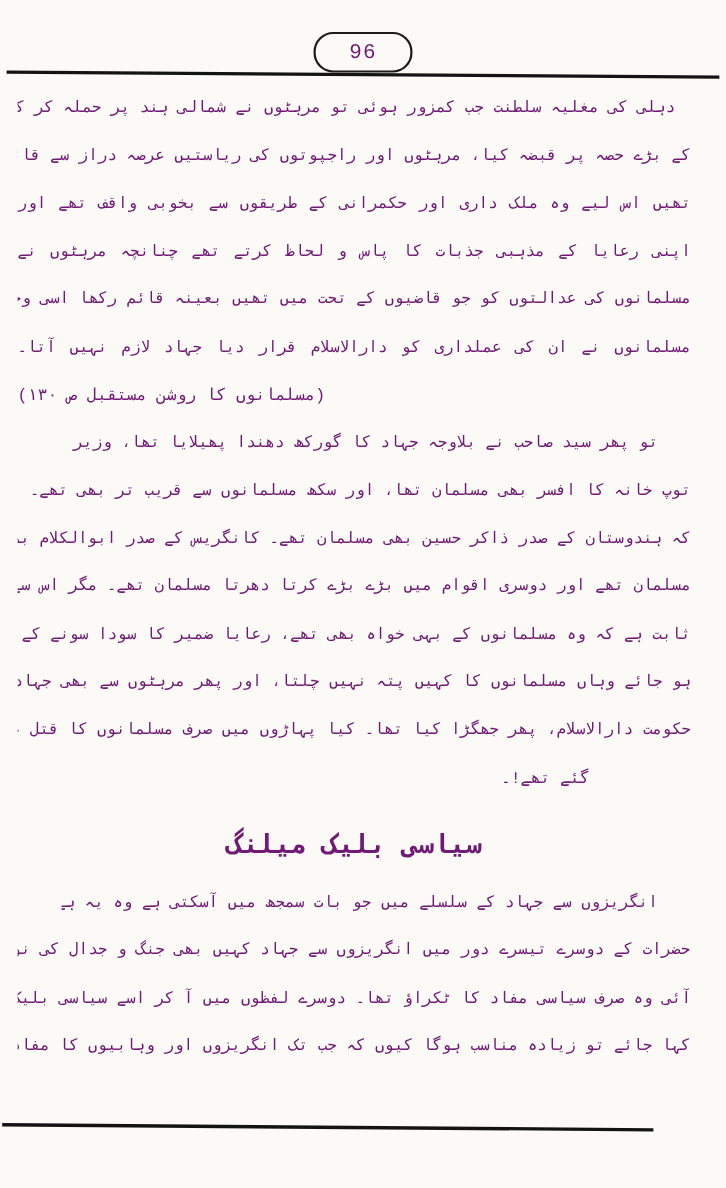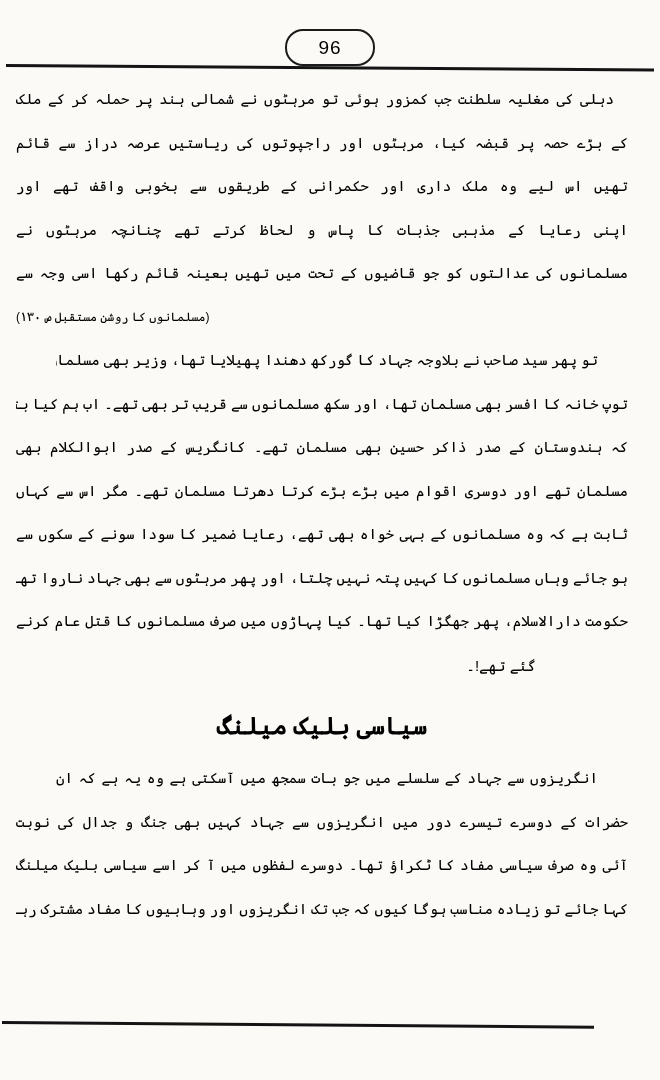--- a/index.html
+++ b/index.html
@@ -2,22 +2,22 @@
 <html lang="ur"><head>
 <meta charset="utf-8">
 <style>
   html, body { margin: 0; padding: 0; background: #e8e6e2; }
   .page {
     position: relative;
     width: 660px;
     height: 1080px;
     margin: 0 auto;
     background: #fbfaf6;
-    color: #000000;
-    font-family: Liberation Sans, sans-serif;
+    color: #701a75;
+    font-family: Liberation Mono, monospace;
     overflow: hidden;
   }
   .pagenum-pill {
     position: absolute;
     top: 29px;
     left: 50%;
     transform: translateX(-50%);
     width: 86px;
     height: 33px;
     border: 2px solid #1b1b1b;
@@ -64,21 +64,21 @@
     text-align-last: justify;
     white-space: nowrap;
     overflow: hidden;
   }
   .line.indent-sm { padding-right: 14px; }
   .line.indent    { padding-right: 30px; margin-left: 40px; }
   .line.citation {
     direction: rtl;
     text-align: left;
     text-align-last: left;
-    font-size: 12px;
+    font-size: 15px;
   }
   .line.tail {
     text-align: left;
     text-align-last: right;
     padding-right: 92px;
     font-size: 15px;
   }
   .section-heading {
     margin: 14px 0 6px 0;
     font-size: 24px;
@@ -101,20 +101,21 @@
   <div class="header-rule"></div>
 
   <div class="body-text">
 
     <div>
       <div class="line indent-sm" lang="ur" dir="rtl">دہلی کی مغلیہ سلطنت جب کمزور ہوئی تو مرہٹوں نے شمالی ہند پر حملہ کر کے ملک</div>
       <div class="line" lang="ur" dir="rtl">کے بڑے حصہ پر قبضہ کیا، مرہٹوں اور راجپوتوں کی ریاستیں عرصہ دراز سے قائم</div>
       <div class="line" lang="ur" dir="rtl">تھیں اس لیے وہ ملک داری اور حکمرانی کے طریقوں سے بخوبی واقف تھے اور</div>
       <div class="line" lang="ur" dir="rtl">اپنی رعایا کے مذہبی جذبات کا پاس و لحاظ کرتے تھے چنانچہ مرہٹوں نے</div>
       <div class="line" lang="ur" dir="rtl">مسلمانوں کی عدالتوں کو جو قاضیوں کے تحت میں تھیں بعینہ قائم رکھا اسی وجہ سے</div>
+      <div class="line" lang="ur" dir="rtl">مسلمانوں نے ان کی عملداری کو دارالاسلام قرار دیا جہاد لازم نہیں آتا۔</div>
     </div>
 
     <div class="line citation" lang="ur" dir="rtl">(مسلمانوں کا روشن مستقبل ص ۱۳۰)</div>
 
     <div>
       <div class="line indent" lang="ur" dir="rtl">تو پھر سید صاحب نے بلاوجہ جہاد کا گورکھ دھندا پھیلایا تھا، وزیر بھی مسلمان تھا،</div>
       <div class="line" lang="ur" dir="rtl">توپ خانہ کا افسر بھی مسلمان تھا، اور سکھ مسلمانوں سے قریب تر بھی تھے۔ اب ہم کیا بتائیں</div>
       <div class="line" lang="ur" dir="rtl">کہ ہندوستان کے صدر ذاکر حسین بھی مسلمان تھے۔ کانگریس کے صدر ابوالکلام بھی</div>
       <div class="line" lang="ur" dir="rtl">مسلمان تھے اور دوسری اقوام میں بڑے بڑے کرتا دھرتا مسلمان تھے۔ مگر اس سے کہاں</div>
       <div class="line" lang="ur" dir="rtl">ثابت ہے کہ وہ مسلمانوں کے بہی خواہ بھی تھے، رعایا ضمیر کا سودا سونے کے سکوں سے</div>

